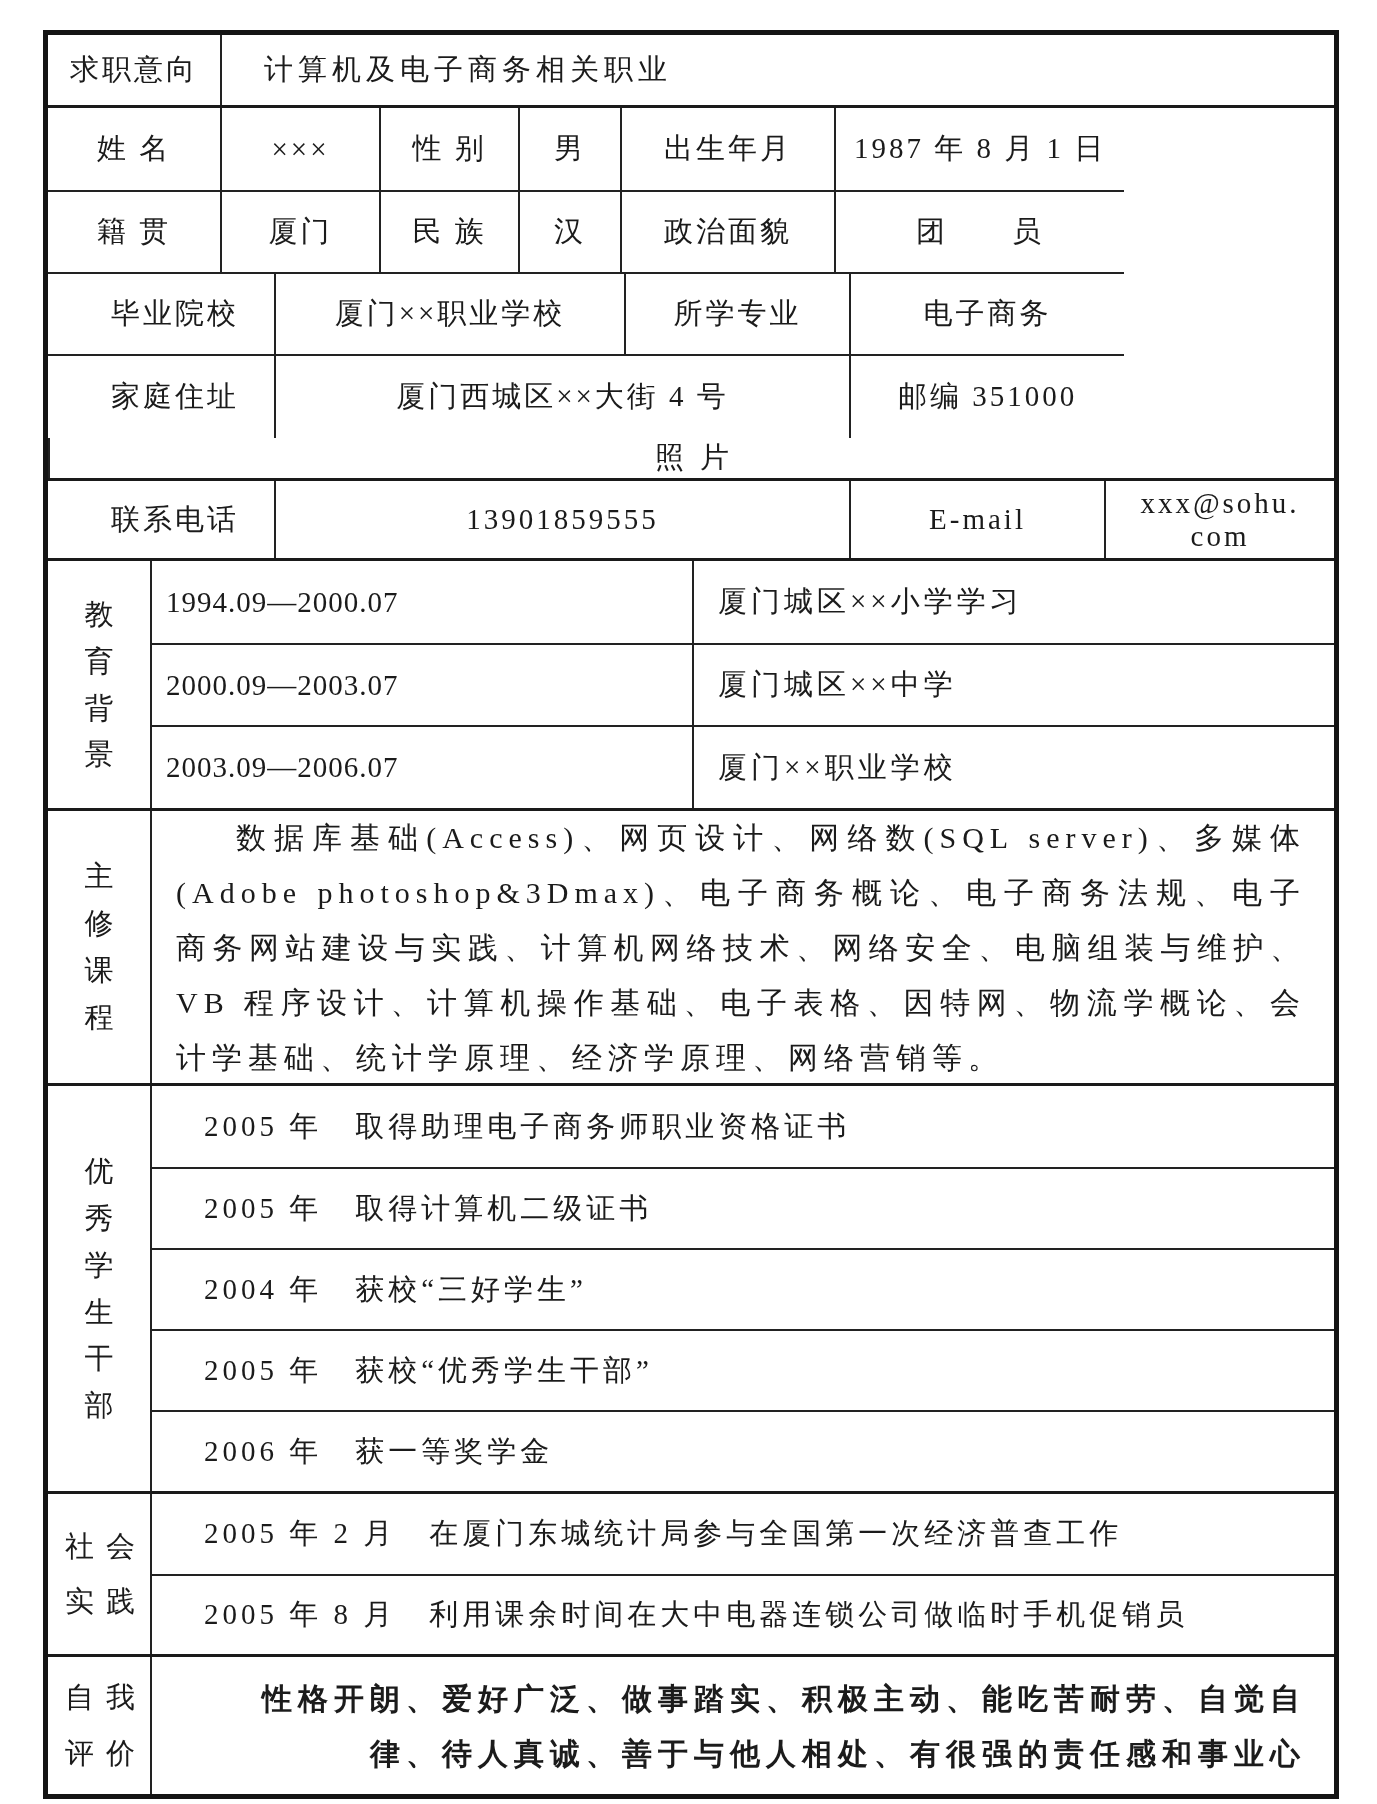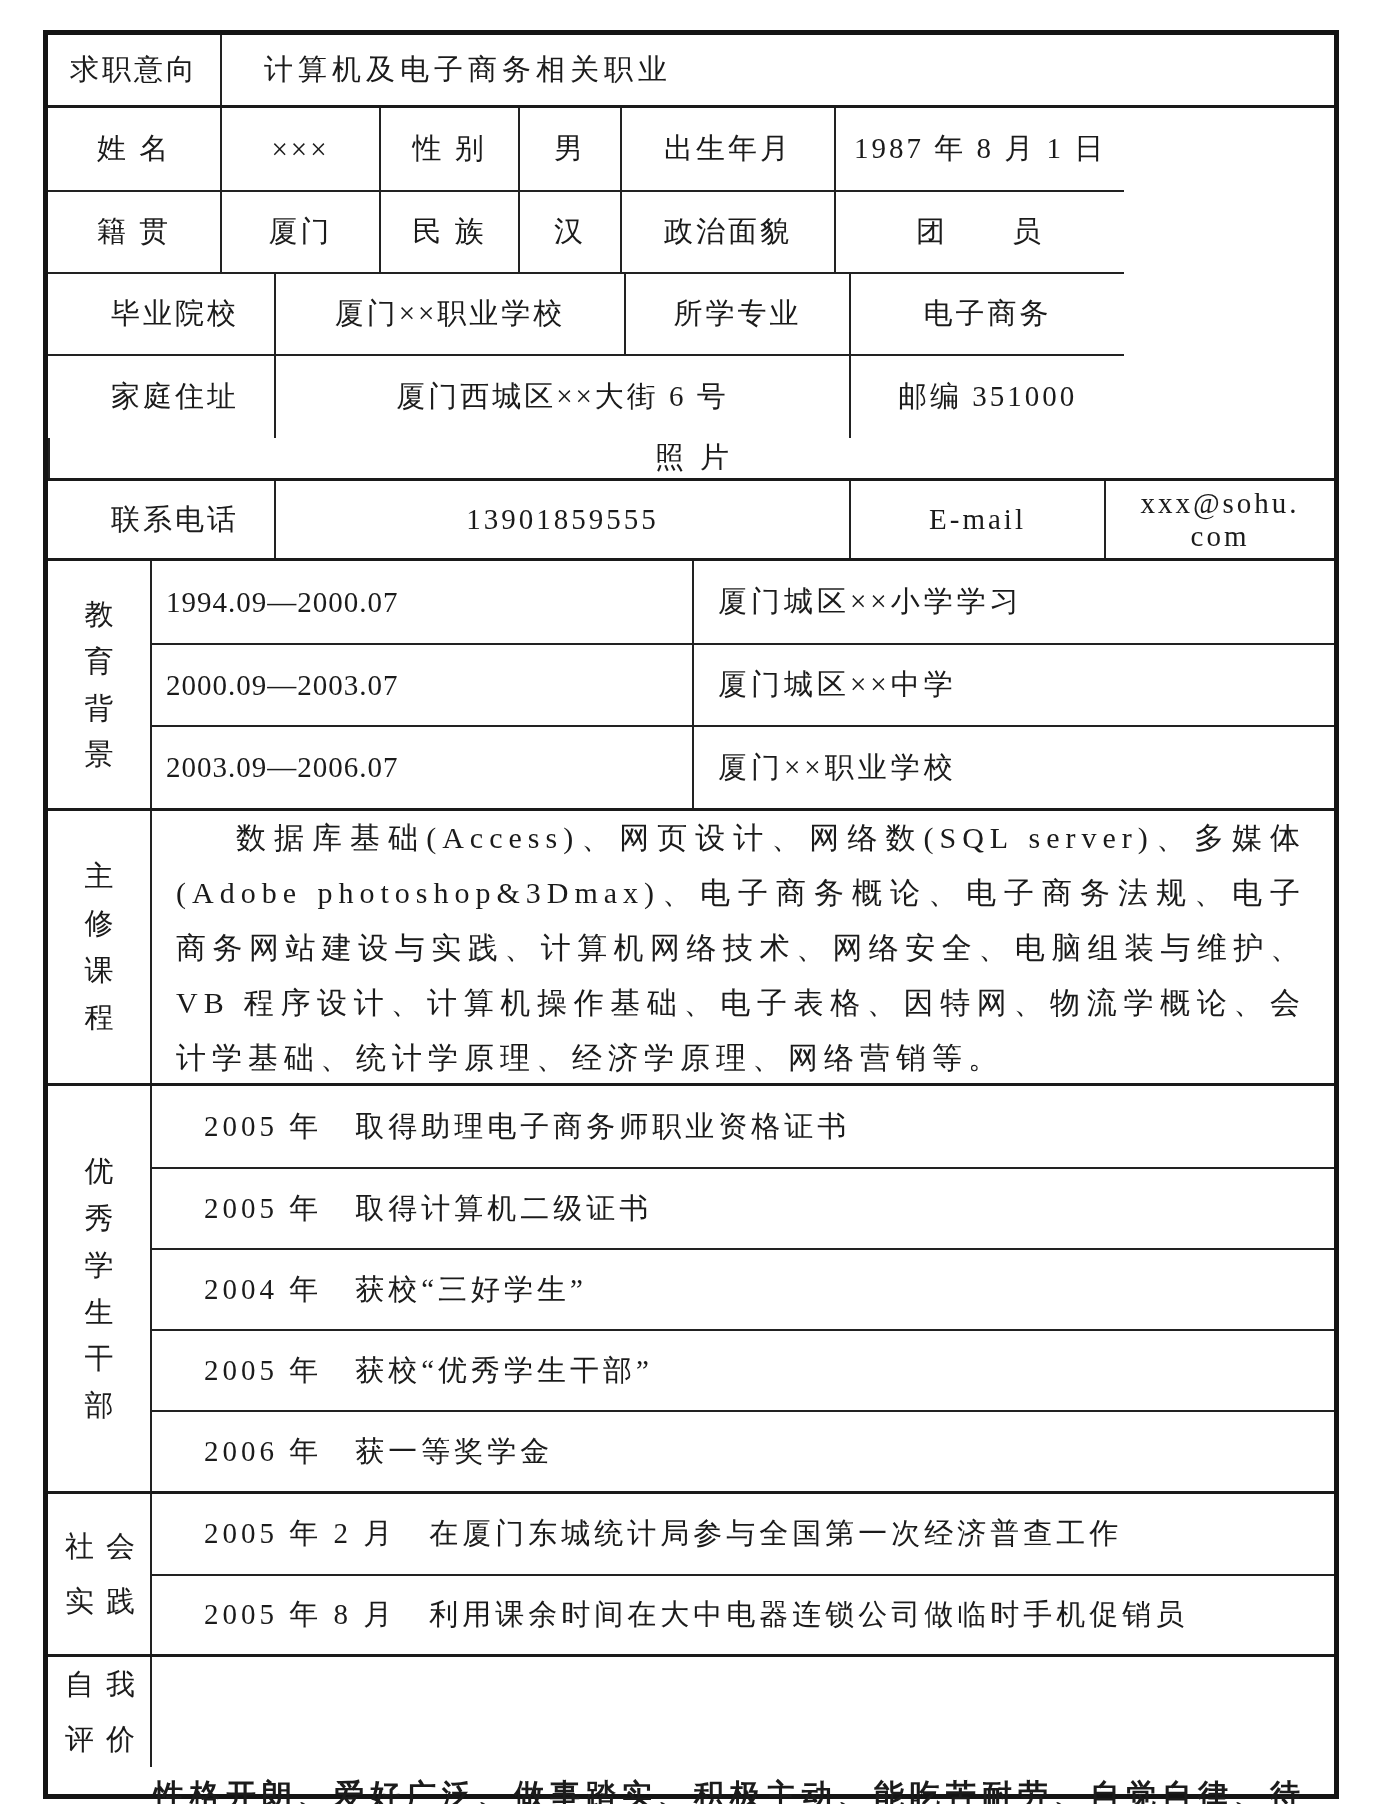--- a/index.html
+++ b/index.html
@@ -74,21 +74,21 @@
   .para-wrap {
     flex: 1; display: flex; align-items: center;
     padding: 0 28px 0 24px;
   }
   .para {
     font-size: 30px; line-height: 55px;
     text-indent: 2em; text-align: justify;
     letter-spacing: 6px;
   }
   .courses-sec { height: 275px; }
-  .self-sec { height: 140px; flex-direction: column; }
+  .self-sec { height: 140px; }
   .self-sec .para { text-align: right; font-weight: bold; }
 
   .cert-sec .row { height: 81px; }
   .item-cell {
     width: 100%;
     display: flex; align-items: center; justify-content: flex-start;
     padding-left: 52px;
     font-size: 29px; letter-spacing: 4px;
   }
   .social-sec .row { height: 80px; }
@@ -122,21 +122,21 @@
         <div class="cell fx">团　　员</div>
       </div>
       <div class="row b-r4">
         <div class="cell lbl w210">毕业院校</div>
         <div class="cell w350">厦门××职业学校</div>
         <div class="cell lbl w225">所学专业</div>
         <div class="cell fx">电子商务</div>
       </div>
       <div class="row b-r5">
         <div class="cell lbl w210">家庭住址</div>
-        <div class="cell w575">厦门西城区××大街 6 号</div>
+        <div class="cell w575">厦门西城区××大街 4 号</div>
         <div class="cell fx">邮编 351000</div>
       </div>
     </div>
     <div class="photo">
       <span>照片</span>
     </div>
   </div>
 
   <div class="sec row r6">
     <div class="cell lbl w210">联系电话</div>

